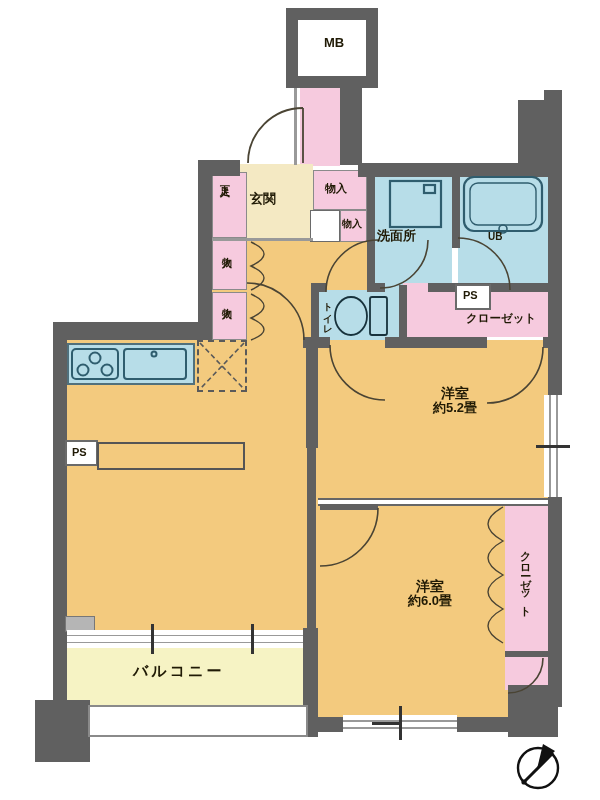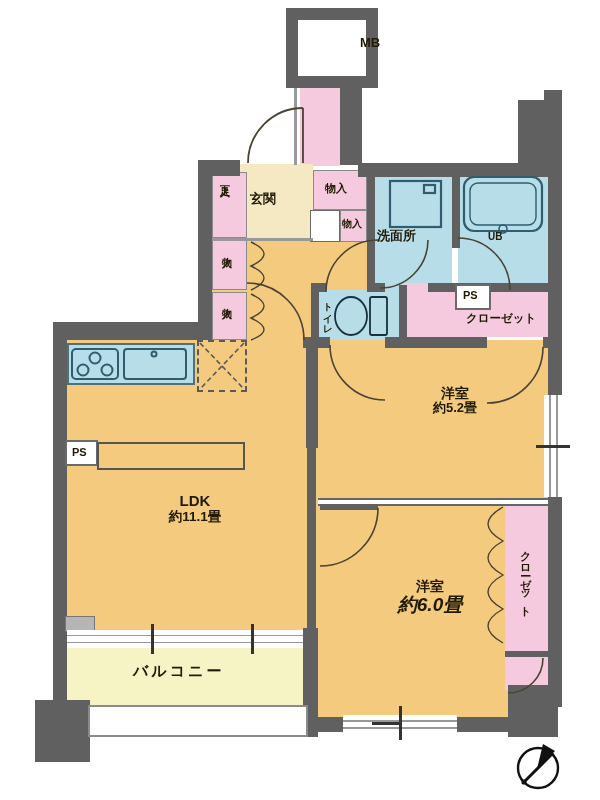--- a/index.html
+++ b/index.html
@@ -168,42 +168,38 @@
     </g>
 
     <g>
       <circle cx="538" cy="768" r="20" stroke="#111" stroke-width="2.4" fill="none"></circle>
       <line x1="523" y1="783" x2="553" y2="753" stroke="#111" stroke-width="3"></line>
       <polygon points="537,769 555,751 543,744" fill="#111"></polygon>
       <circle cx="524" cy="782" r="2.6" fill="#111"></circle>
     </g>
   </svg>
 
-  <div class="lbl" style="left:324px;top:36px;font-size:13px;margin-left:36px;">MB</div>
+  <div class="lbl" style="left:324px;top:36px;font-size:13px;">MB</div>
   <div class="lbl" style="left:250px;top:192px;font-size:13px;">玄関</div>
   <div class="lbl v" style="left:219px;top:177px;font-size:10px;height:58px;">下足入</div>
   <div class="lbl" style="left:325px;top:182px;font-size:11px;">物入</div>
   <div class="lbl" style="left:342px;top:218px;font-size:10px;">物入</div>
   <div class="lbl v" style="left:221px;top:249px;font-size:10px;height:40px;">物入</div>
   <div class="lbl v" style="left:221px;top:300px;font-size:10px;height:40px;">物入</div>
   <div class="lbl" style="left:377px;top:229px;font-size:13px;">洗面所</div>
   <div class="lbl" style="left:488px;top:231px;font-size:10px;">UB</div>
   <div class="lbl v" style="left:322px;top:295px;font-size:9.5px;height:44px;">トイレ</div>
   <div class="lbl" style="left:463px;top:289px;font-size:11px;">PS</div>
   <div class="lbl" style="left:72px;top:446px;font-size:11px;">PS</div>
   <div class="lbl" style="left:466px;top:312px;font-size:11.5px;">クローゼット</div>
   <div class="lbl v" style="left:519px;top:543px;font-size:11px;height:115px;">クローゼット</div>
 
-  <div class="abs ctr" style="left:140px;top:492px;width:110px;">
-    <div class="lbl" style="position:static;font-size:15px;">LDK</div>
-    <div class="lbl" style="position:static;font-size:13.5px;">約11.1畳</div>
-  </div>
   <div class="abs ctr" style="left:405px;top:385px;width:100px;">
     <div class="lbl" style="position:static;font-size:14px;">洋室</div>
     <div class="lbl" style="position:static;font-size:13px;">約5.2畳</div>
   </div>
   <div class="abs ctr" style="left:375px;top:578px;width:110px;">
     <div class="lbl" style="position:static;font-size:14px;">洋室</div>
-    <div class="lbl" style="position:static;font-size:19px;font-style:italic;">約6.0畳</div>
+    <div class="lbl" style="position:static;font-size:13px;">約6.0畳</div>
   </div>
   <div class="lbl" style="left:133px;top:662px;font-size:15px;letter-spacing:3px;">バルコニー</div>
 
 </div>
 
 </body></html>

